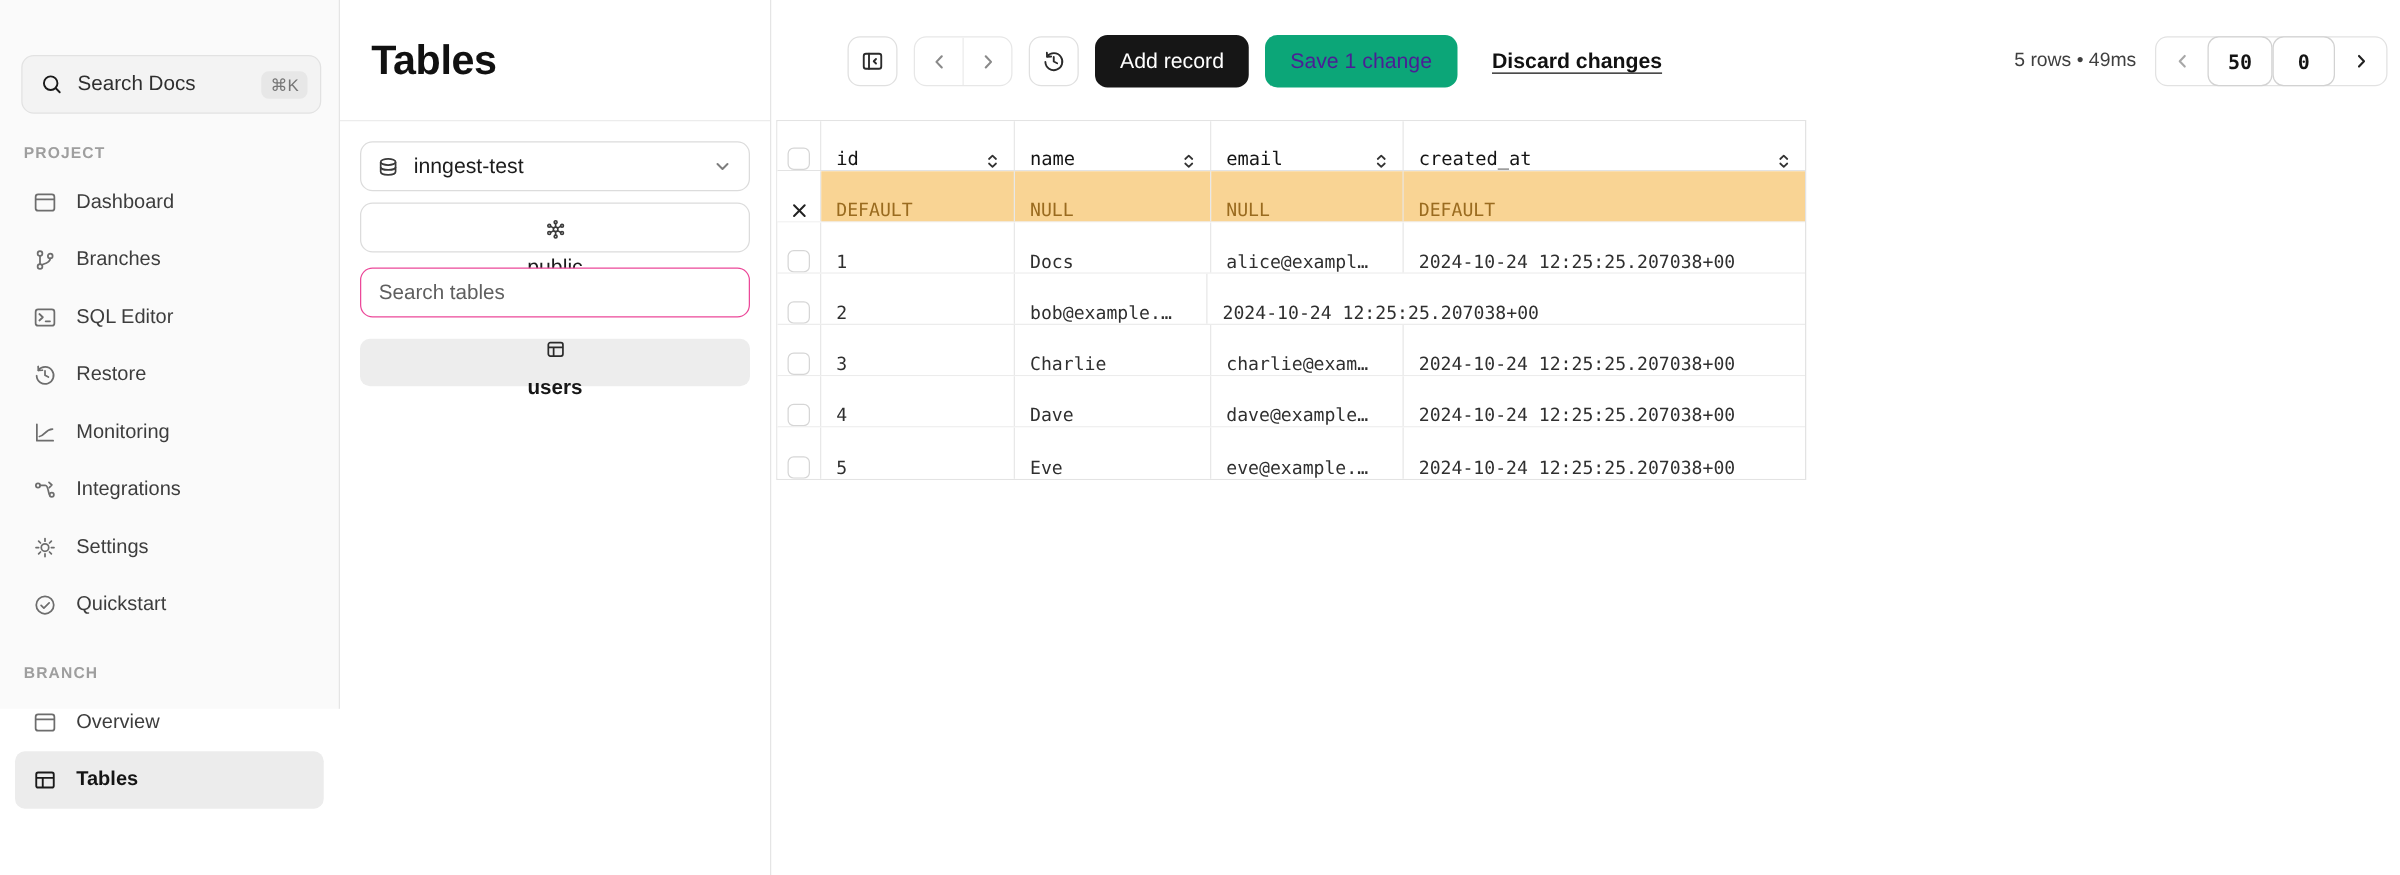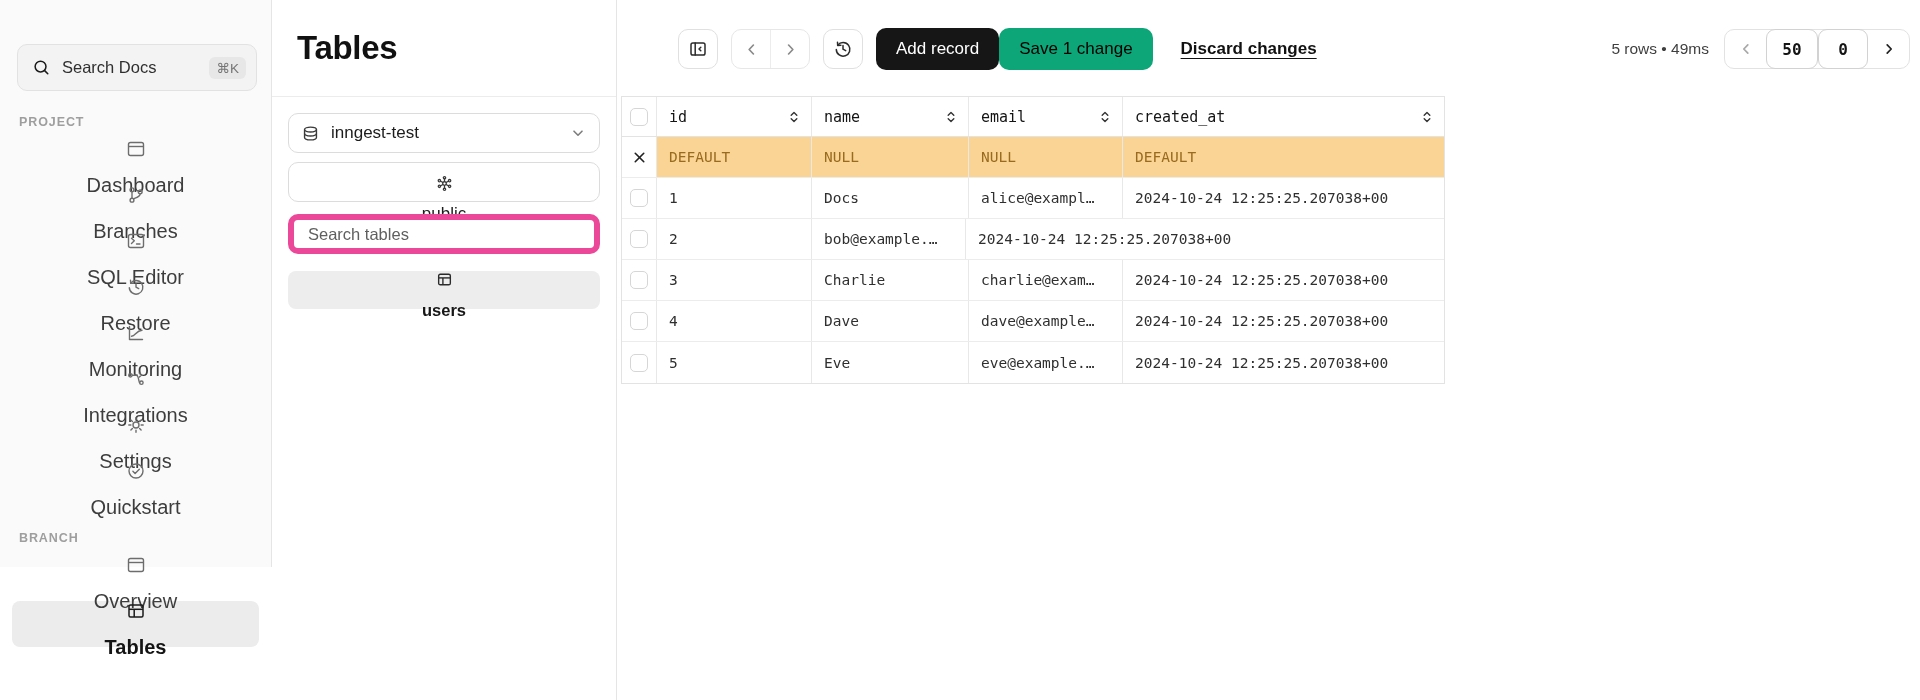--- a/index.html
+++ b/index.html
@@ -13,40 +13,40 @@
     background:var(--sidebar-bg,#fafafa); border-right:1px solid var(--border,#e5e5e5); }
   .search-docs { margin:44px 14px 0 17px; height:47px; border:1px solid #e2e2e2;
     background:#f3f3f3; border-radius:10px; display:flex; align-items:center;
     padding:0 10px 0 14px; gap:11px; cursor:pointer; }
   .search-docs .label { font-size:16.5px; font-weight:500; color:#2f2f2f; }
   .kbd-chip { margin-left:auto; background:#e7e7e7; border-radius:6px; padding:3px 7px;
     font-size:13.5px; color:#757575; }
   .section-label { margin:24px 0 10px 19px; font-size:12.5px; font-weight:700;
     letter-spacing:.9px; color:#9e9e9e; }
   .nav-item { display:flex; align-items:center; gap:15px; height:46px; padding:0 14px;
-    margin:0 12px; border-radius:8px; font-size:20px; color:#3d3d3d; cursor:pointer;flex-direction:column; }
+    margin:0 12px; border-radius:8px; font-size:16px; color:#3d3d3d; cursor:pointer; }
   .nav-item .nicon { color:#6d6d6d; width:20px; height:20px; flex:none; }
   .nav-item.active { background:#ececec; font-weight:700; color:#141414; }
   .nav-item.active .nicon { color:#1a1a1a; }
 
   
   .panel { position:absolute; left:272px; top:0; width:345px; height:700px;
     background:#fff; border-right:1px solid var(--border,#e5e5e5); }
   .panel-header { height:97px; display:flex; align-items:center; padding:0 25px;
     border-bottom:1px solid #ececec; }
   .panel-title { font-size:33px; font-weight:700; color:#111; letter-spacing:-.3px; }
   .panel-body { padding:16px; }
   .select { height:40px; border:1px solid #dcdcdc; border-radius:10px; background:#fff;
     display:flex; align-items:center; gap:12px; padding:12px 13px; font-size:17px;
     font-weight:500; color:#1c1c1c; cursor:pointer; }
   .select .sicon { color:#3a3a3a; flex:none; }
   .select .chev { margin-left:auto; color:#7d7d7d; }
   .sel-db { margin-bottom:9px; }
   .sel-schema { margin-bottom:12px;flex-direction:column; }
-  .search-tables { width:100%; height:40px; border:6px solid #ec4899; border-radius:10px;
+  .search-tables { width:100%; height:40px; border:1px solid #ec4899; border-radius:10px;
     padding:0 14px; font-size:16.5px; color:#333; outline:none; margin-bottom:17px;
     font-family:"Liberation Sans", sans-serif; background:#fff; }
   .search-tables::placeholder { color:#5f5f5f; }
   .table-item { height:38px; background:#ededed; border-radius:8px; display:flex;
     align-items:center; gap:13px; padding:0 14px; font-size:16.5px; font-weight:700;
     color:#171717; cursor:pointer;flex-direction:column; }
   .table-item .ticon { color:#2b2b2b; flex:none; }
 
   
   .main { position:absolute; left:618px; top:0; right:0; height:700px; background:#fff; }
@@ -57,21 +57,21 @@
   .nav-group { display:flex; align-items:stretch; width:79px; height:40px;
     border:1px solid #e7e7e7; border-radius:10px; margin-left:13px; color:#8a8a8a;
     overflow:hidden; flex:none; }
   .nav-group .half { flex:1; display:flex; align-items:center; justify-content:center; cursor:pointer; }
   .nav-group .half + .half { border-left:1px solid #ececec; }
   .ml13 { margin-left:13px; }
   .btn { height:42px; padding:0 20px; border-radius:10px; display:flex; align-items:center;
     font-size:17px; font-weight:500; cursor:pointer; border:none; flex:none;
     font-family:"Liberation Sans", sans-serif; }
   .btn-dark { background:var(--button-dark,#161616); color:#fff; margin-left:13px; }
-  .btn-green { background:var(--accent-green,#0ca678); color:#000000; }
+  .btn-green { background:var(--accent-green,#0ca678); color:#4c1d95; margin-left:13px; }
   .link-discard { margin-left:28px; font-size:17px; font-weight:600; color:#111;
     text-decoration:underline; text-underline-offset:4px; cursor:pointer; }
   .spacer { flex:1; }
   .stats { font-size:15.5px; color:#3f3f3f; margin-right:15px; white-space:nowrap; }
   .pagination { display:flex; align-items:flex-end; height:40px; border:1px solid #e2e2e2;
     border-radius:10px; flex:none; }
   .pg-chev { width:41px; height:38px; display:flex; align-items:center; justify-content:center; cursor:pointer; }
   .pg-chev.prev { color:#a8a8a8; }
   .pg-chev.next { color:#222; }
   .pg-box { width:52px; height:40px; margin:-1px 0; border:1px solid #d2d2d2; border-radius:9px;
@@ -79,21 +79,21 @@
     font-family:"DejaVu Sans Mono", monospace; font-size:16px; font-weight:600; color:#141414;
     background:#fff; cursor:text; }
   .pg-box + .pg-box { width:50px; }
 
   
   .grid { margin:26px 0 0 3px; width:824px; border:1px solid #e3e3e3;
     font-family:"DejaVu Sans Mono", monospace; font-size:14.5px; color:#2f2f2f; }
   .g-row { display:flex; height:41px; border-bottom:1px solid #ececec; background:#fff; }
   .g-row:last-child { border-bottom:none; }
   .g-head { height:40px; border-bottom:1px solid #e3e3e3; font-size:15px; color:#141414; font-weight:500; }
-  .g-cell { display:flex; align-items:center; padding:0 10px 0 12px;
+  .g-cell { display:flex; align-items:flex-end; padding:0 10px 0 12px;
     border-right:1px solid #e8e8e8; overflow:hidden; white-space:nowrap; flex:none; }
   .g-cell:last-child { border-right:none; }
   .c-sel { width:35px; justify-content:center; padding:0; }
   .c-id { width:155px; }
   .c-name { width:157px; }
   .c-email { width:154px; }
   .c-created { flex:1; }
   .sort { margin-left:auto; color:#333; cursor:pointer; flex:none; }
   .cb { width:18px; height:18px; border:1.5px solid #d6d6d6; border-radius:5px;
     background:#fff; cursor:pointer; flex:none; }

